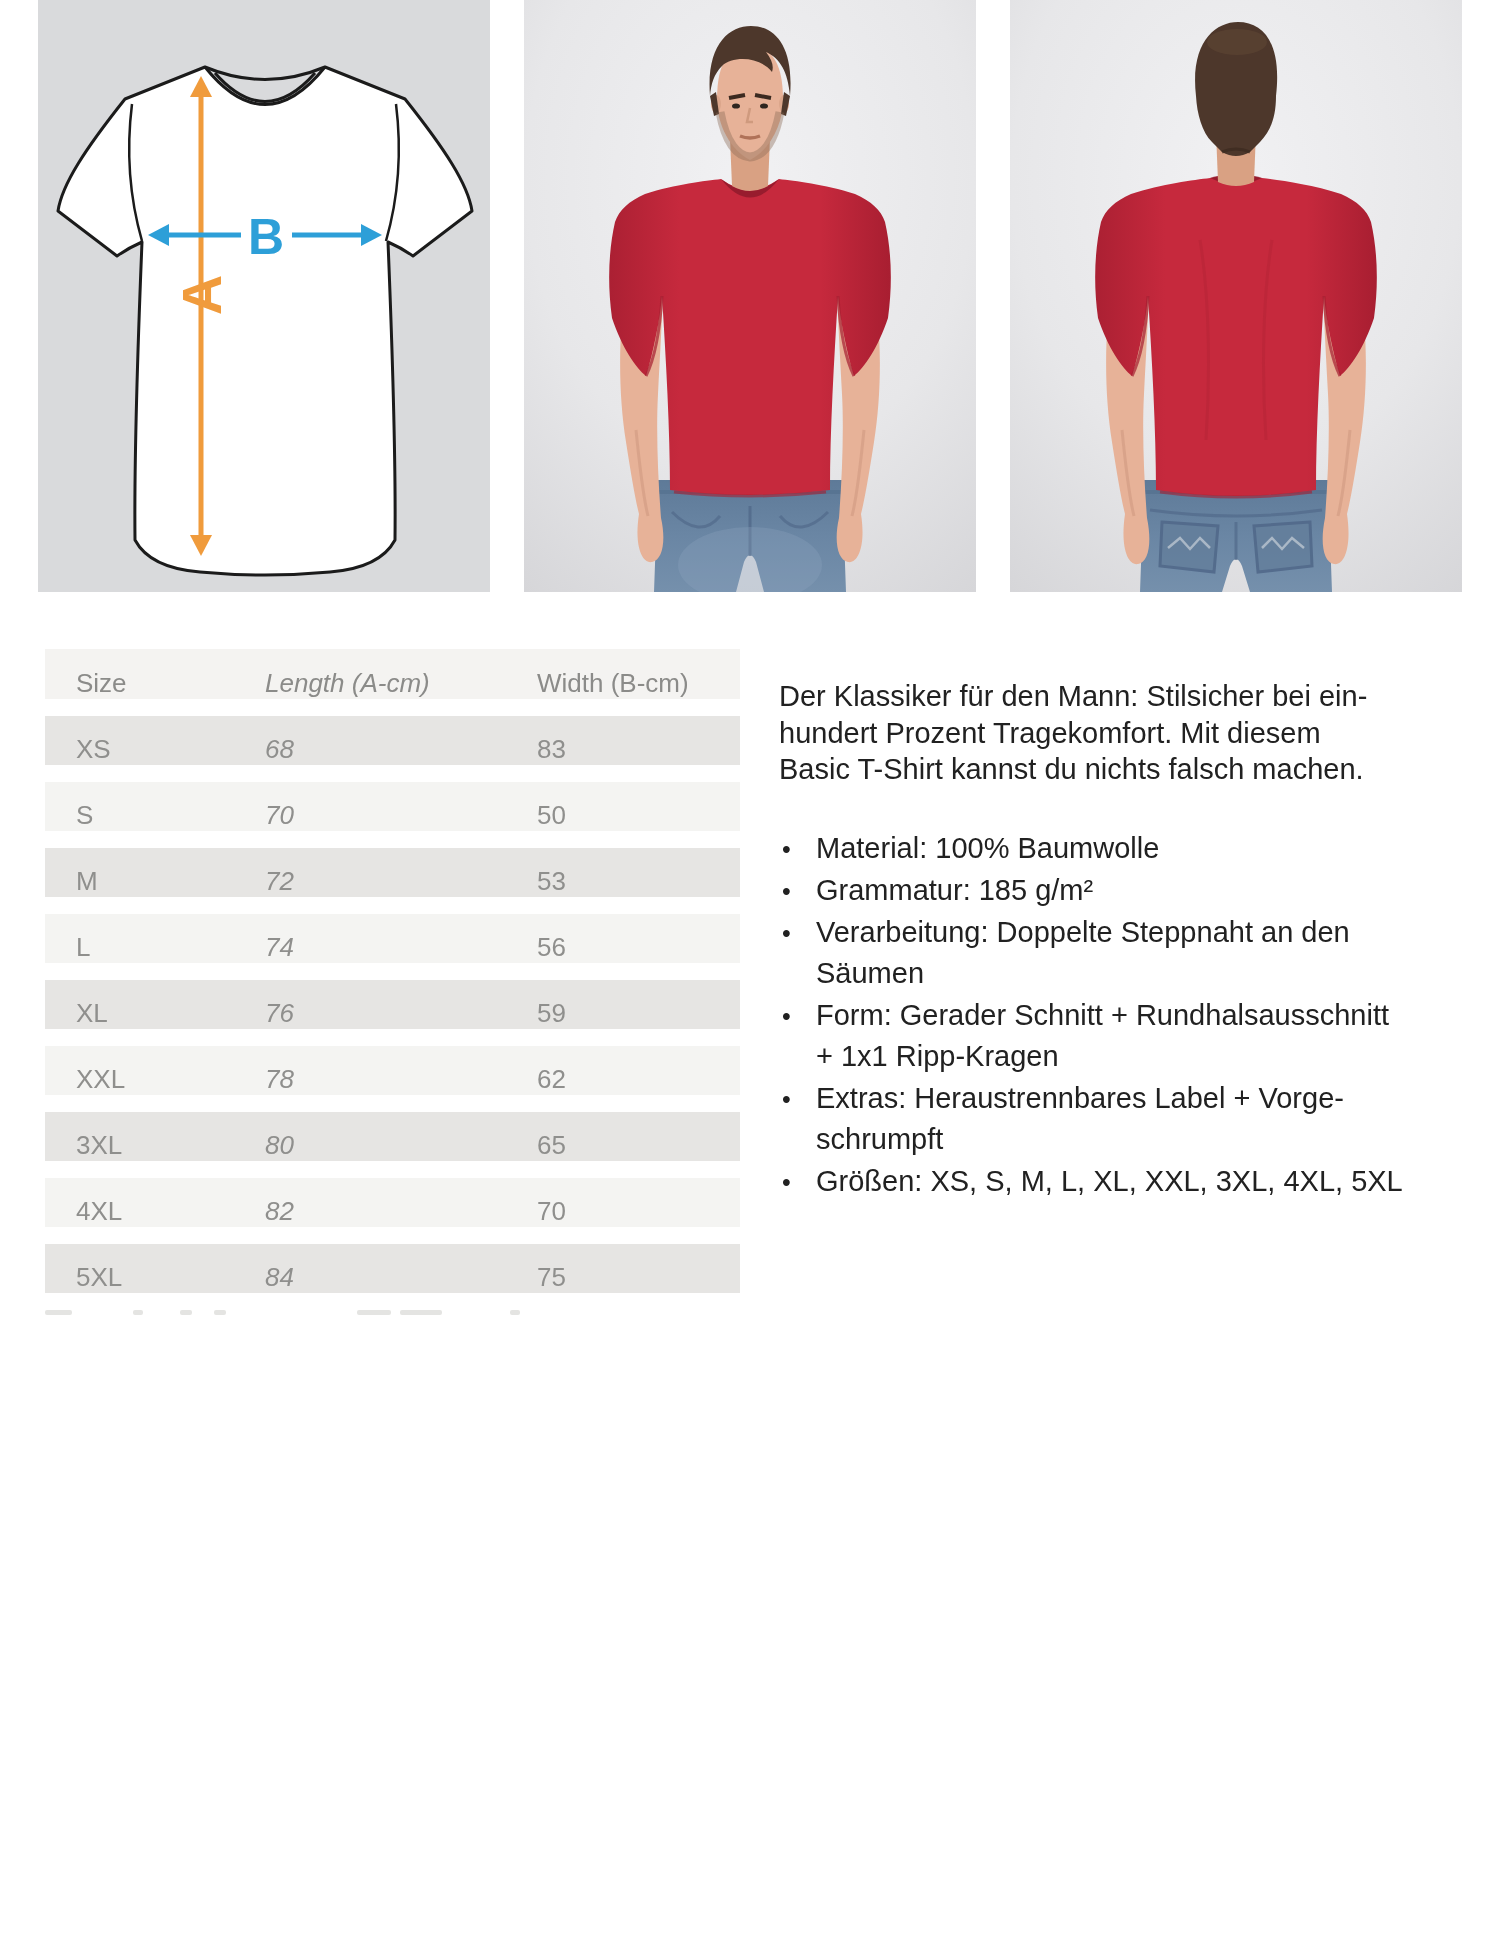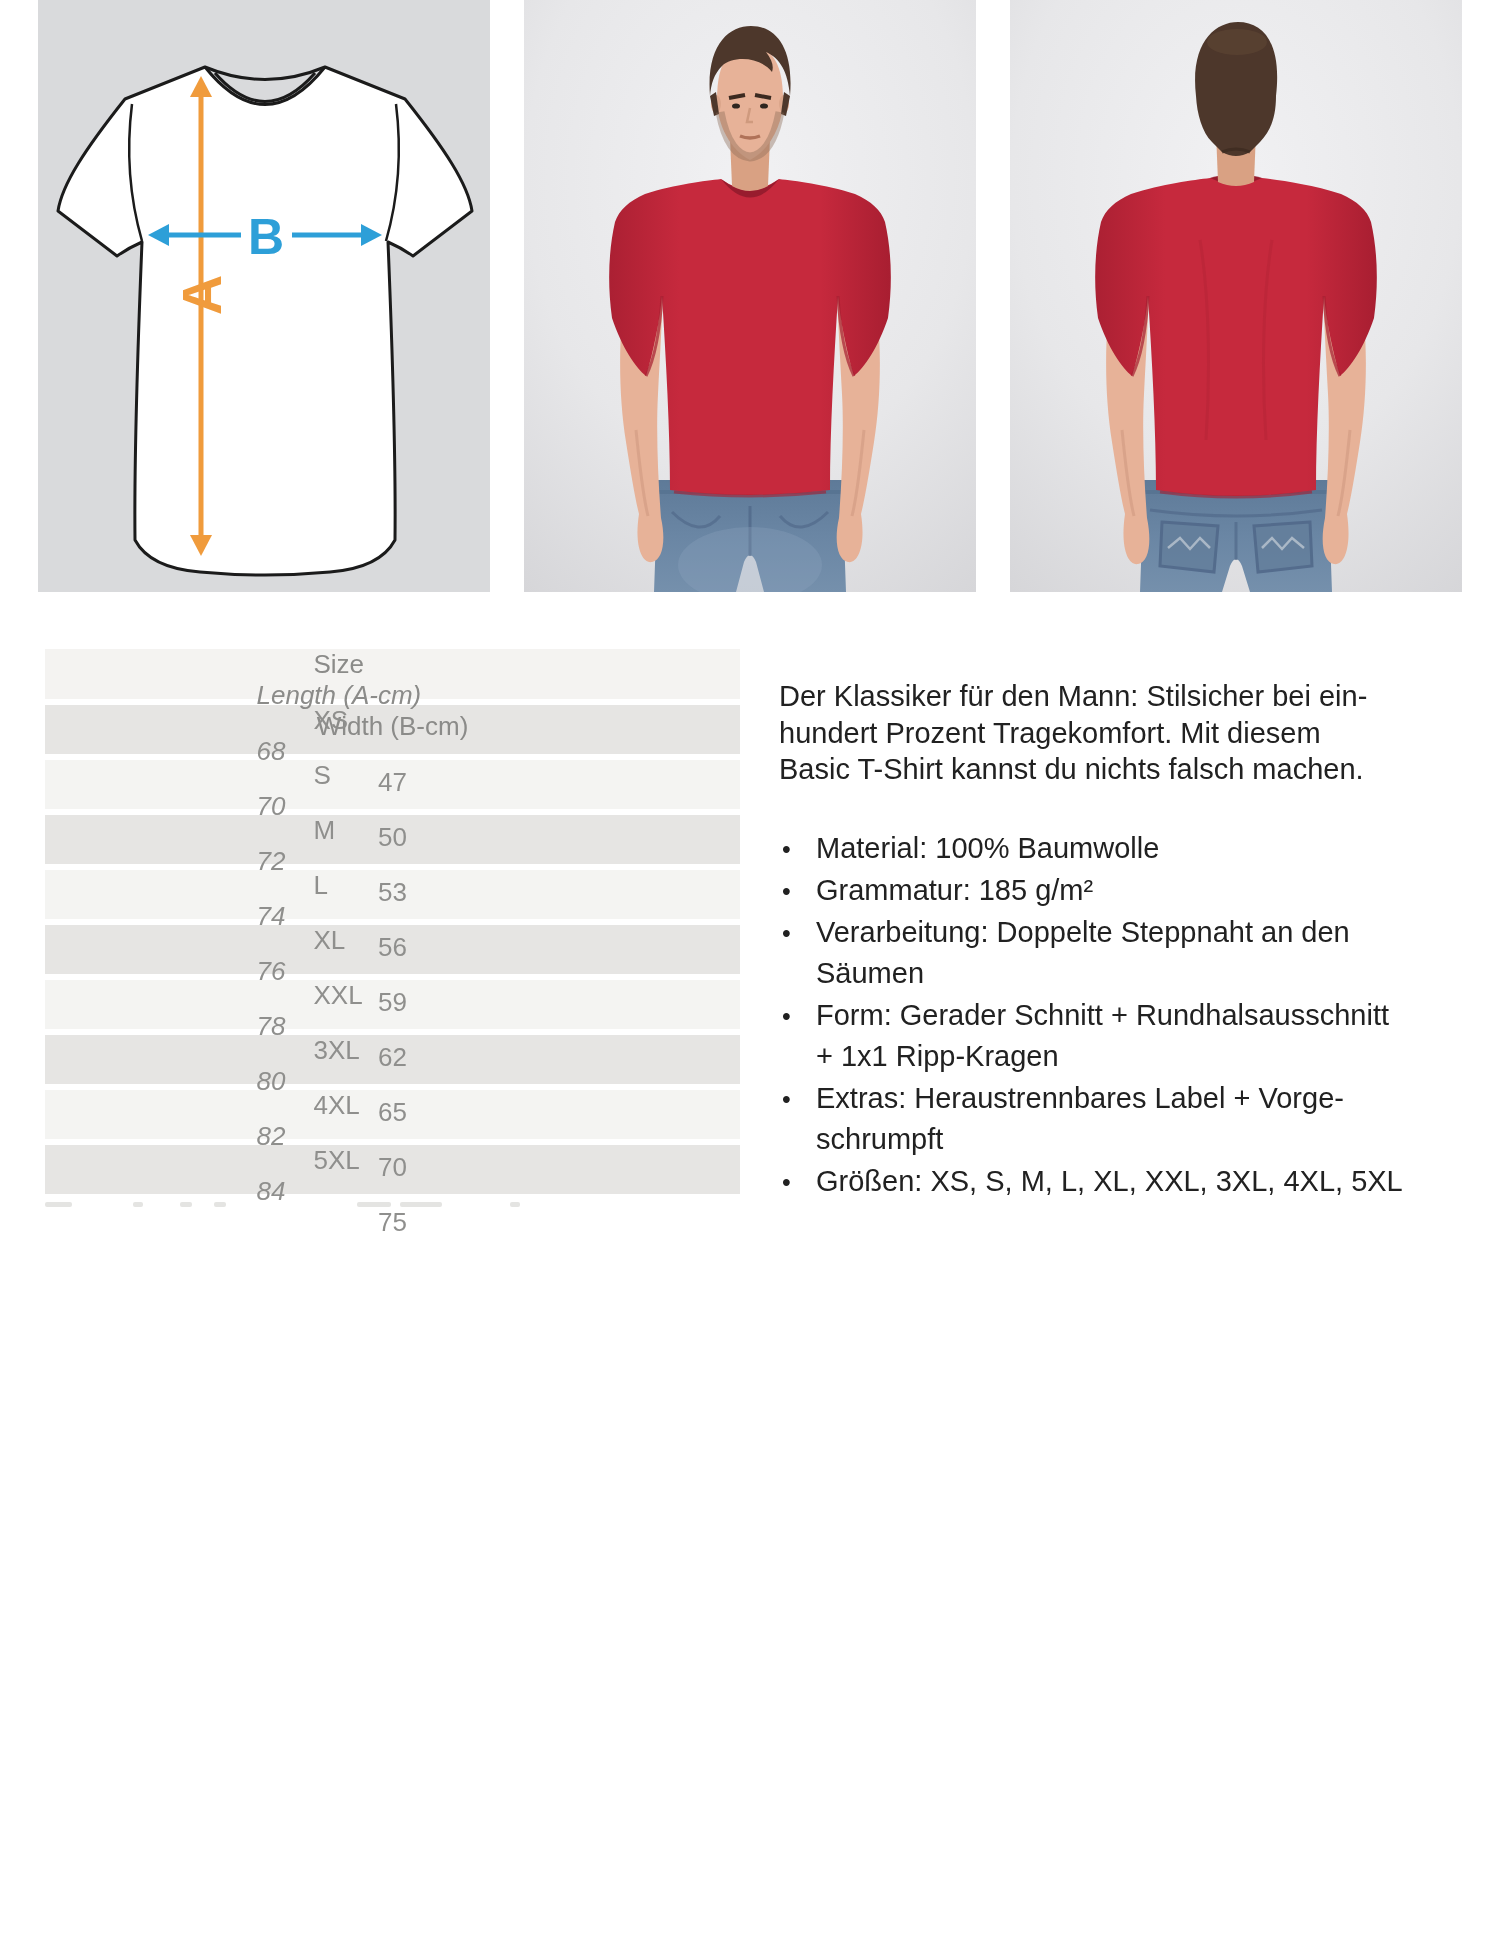--- a/index.html
+++ b/index.html
@@ -6,22 +6,22 @@
   .page{position:relative;width:1496px;height:1953px;background:#ffffff;overflow:hidden;
         font-family:"Liberation Sans","DejaVu Sans",sans-serif;}
   .img-box{position:absolute;top:0;height:592px;width:452px;}
   .img-box svg{display:block;width:100%;height:100%;}
   .box-diagram{left:38px;}
   .box-front{left:524px;}
   .box-back{left:1010px;}
 
   
   .size-table{position:absolute;left:45px;top:649px;width:695px;}
-  .t-row{display:flex;align-items:center;height:49px;margin-bottom:6px;
-         font-size:26px;color:#8f8f8d;flex-direction:column;}
+  .t-row{display:flex;align-items:flex-end;height:49px;margin-bottom:17px;
+         font-size:26px;color:#8f8f8d;}
   .t-row.head{height:50px;background:#f4f3f1;color:#8b8b89;}
   .t-row.odd{background:#e6e5e3;}
   .t-row.even{background:#f4f4f2;}
   .c1{width:189px;padding-left:31px;box-sizing:content-box;}
   .c2{width:272px;font-style:italic;}
   .c3{flex:1;}
   .artifact{position:relative;height:10px;margin-top:8px;}
   .artifact .dash{position:absolute;top:0;height:5px;background:#e4e4e2;border-radius:2px;}
 
   
@@ -252,21 +252,21 @@
   <div class="size-table">
     <div class="t-row head">
       <div class="c1">Size</div>
       <div class="c2">Length (A-cm)</div>
       <div class="c3">Width (B-cm)</div>
     </div>
     <div id="table-body">
         <div class="t-row odd">
           <div class="c1">XS</div>
           <div class="c2">68</div>
-          <div class="c3">47</div>
+          <div class="c3">83</div>
         </div>
         <div class="t-row even">
           <div class="c1">S</div>
           <div class="c2">70</div>
           <div class="c3">50</div>
         </div>
         <div class="t-row odd">
           <div class="c1">M</div>
           <div class="c2">72</div>
           <div class="c3">53</div>

